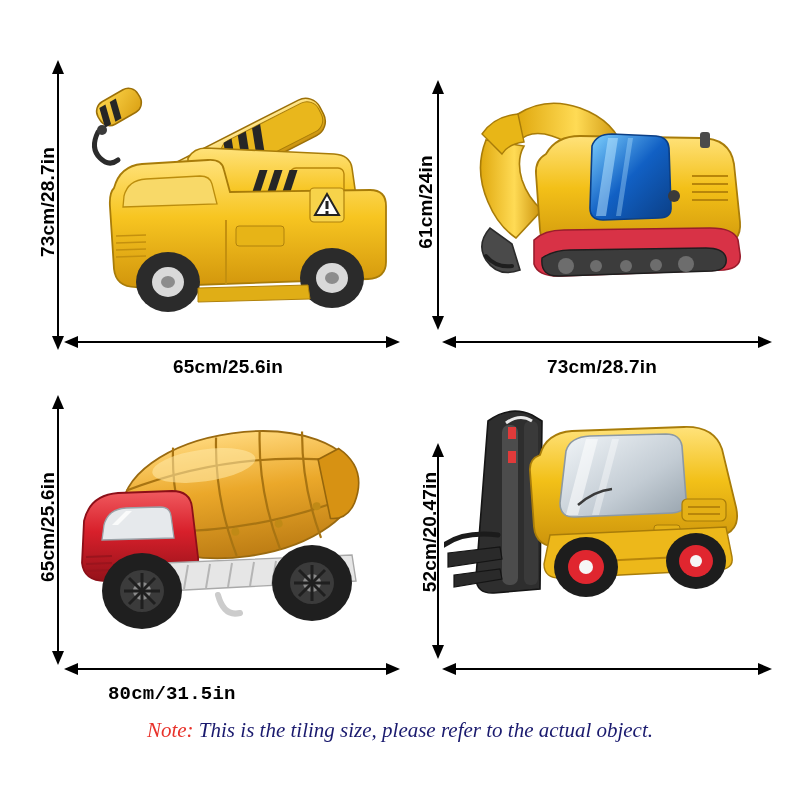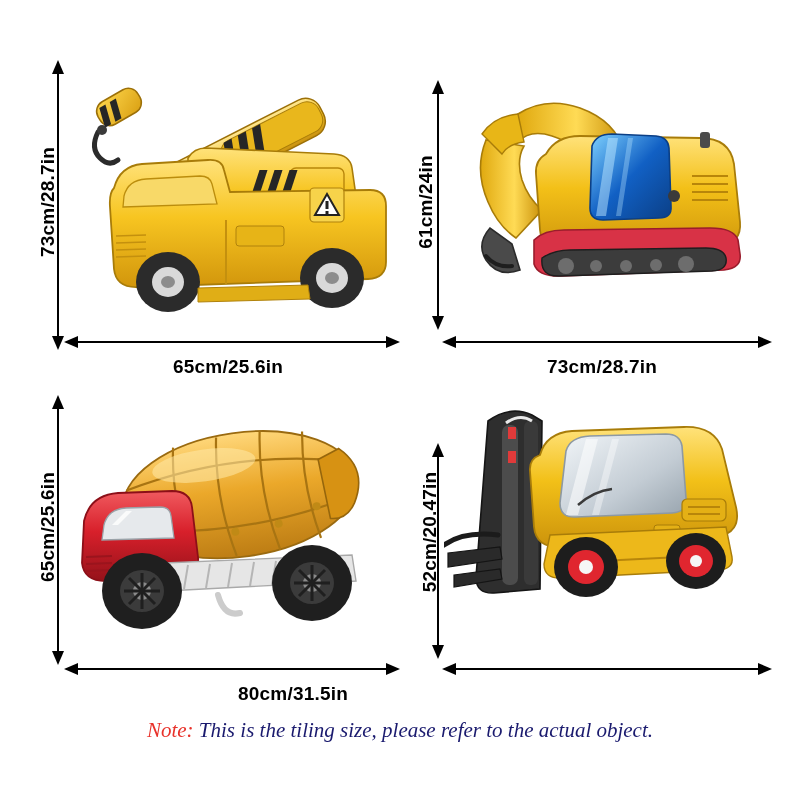--- a/index.html
+++ b/index.html
@@ -337,21 +337,21 @@
             <line x1="244" y1="162" x2="244" y2="198"></line>
             <line x1="226" y1="180" x2="262" y2="180"></line>
             <line x1="231" y1="167" x2="257" y2="193"></line>
             <line x1="231" y1="193" x2="257" y2="167"></line>
           </g>
         </g>
       </svg>
     </div>
 
     <div class="dim-v" style="left:-53px; top:131px; width:130px; text-align:center;">65cm/25.6in</div>
-    <div class="dim-h" style="left:72px; top:298px; width:240px; text-align:right;">80cm/31.5in</div>
+    <div class="dim-h" style="left:72px; top:298px; width:240px; text-align:left;font-family:Liberation Mono, monospace;">80cm/31.5in</div>
   </div>
 
   <div class="cell" style="left:410px; top:385px; width:364px; height:290px;">
 
     <svg class="arrow-v" style="left:16px; top:58px;" width="24" height="216">
       <line x1="12" y1="12" x2="12" y2="204" stroke="#000" stroke-width="2"></line>
       <polygon points="12,0 6,14 18,14" fill="#000"></polygon>
       <polygon points="12,216 6,202 18,202" fill="#000"></polygon>
     </svg>
 

